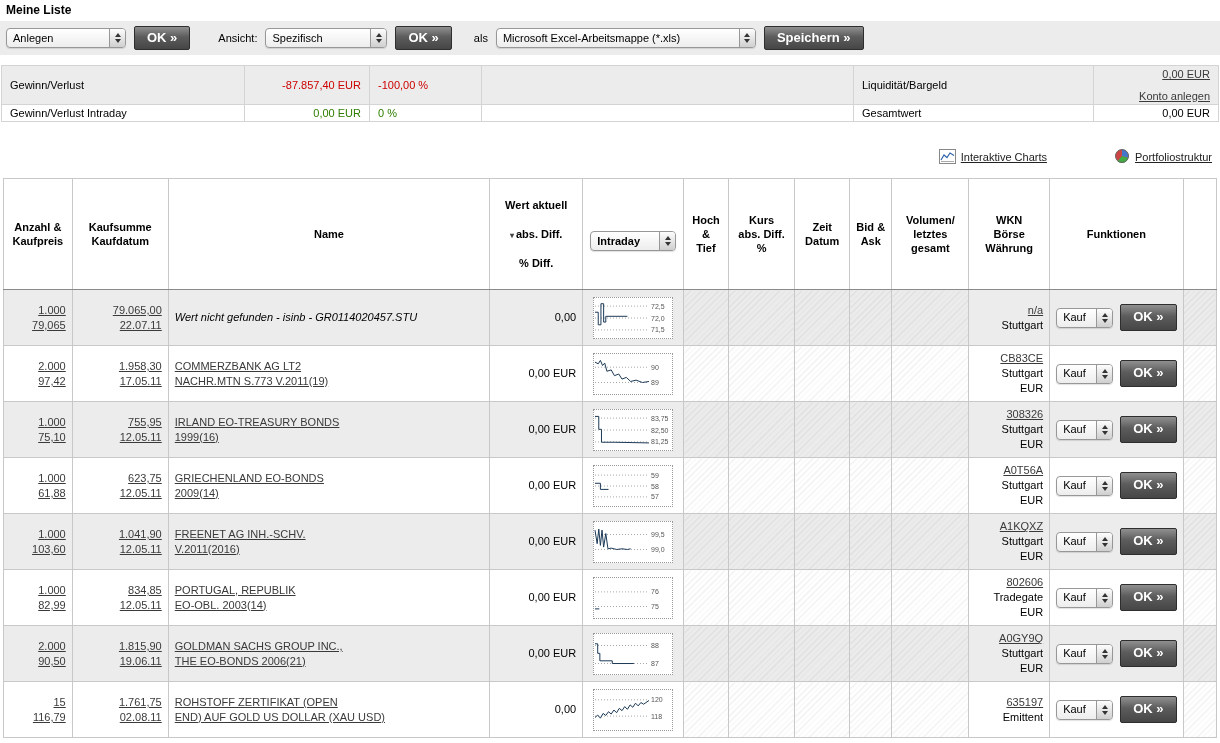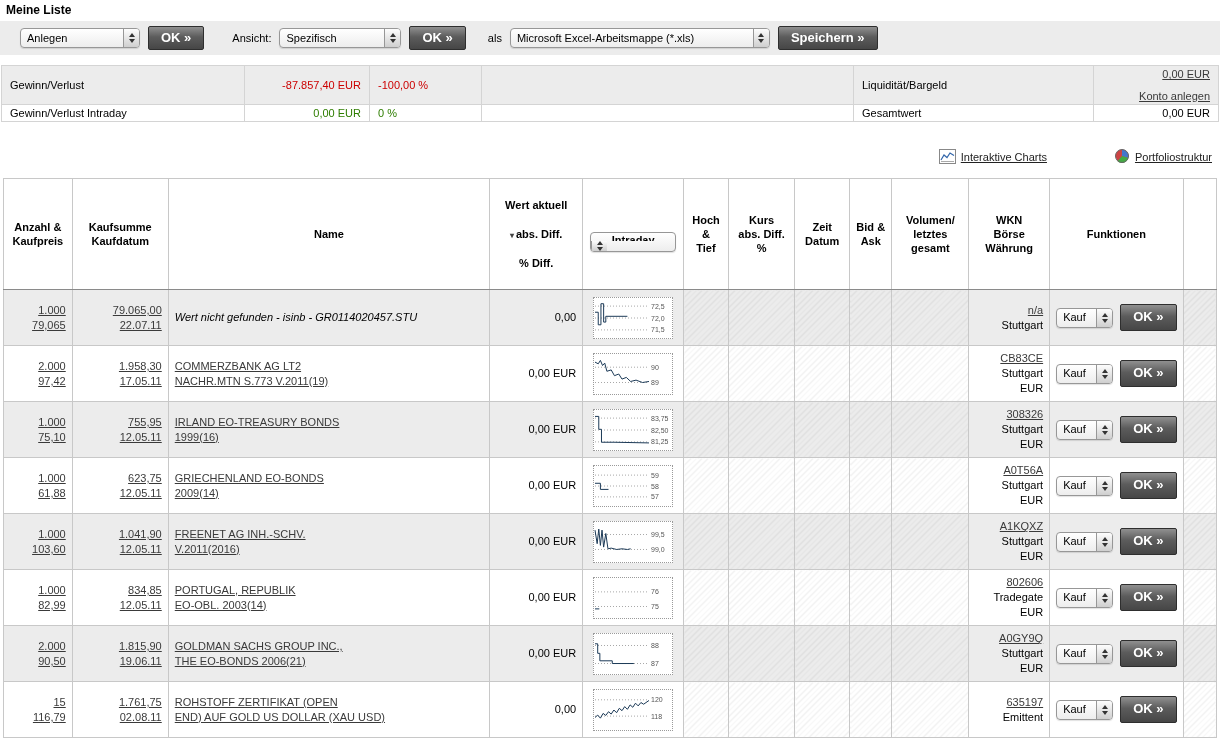--- a/index.html
+++ b/index.html
@@ -6,21 +6,21 @@
   body {
     width: 1220px; margin: 0; background: #fff; color: #000;
     font: 11px "Liberation Sans", sans-serif;
   }
   a { cursor: pointer; }
   .page-title { font-weight: bold; font-size: 12px; padding: 3px 6px 4px; }
 
   
   .controls {
     display: flex; align-items: center; gap: 8px;
-    background: #ececec; padding: 5px 20px;
+    background: #ececec; padding: 5px 6px;
   }
   .controls .lbl { margin-left: 14px; }
   .controls .lbl.first { margin-left: 20px; }
 
   .aqua-select {
     display: inline-flex; align-items: center; justify-content: space-between;
     background: linear-gradient(#ffffff, #ededed);
     border: 1px solid #979797; border-radius: 4px; height: 20px;
     box-shadow: 0 1px 1px rgba(0,0,0,0.12); cursor: pointer; overflow: hidden;
   }
@@ -32,21 +32,21 @@
     border-left: 1px solid #979797;
     background: linear-gradient(#fdfdfd, #cfcfcf);
     display: flex; flex-direction: column; align-items: center; justify-content: center;
   }
   .sel-up { width: 0; height: 0; border-left: 3px solid transparent; border-right: 3px solid transparent; border-bottom: 4px solid #333; margin-bottom: 2px; }
   .sel-down { width: 0; height: 0; border-left: 3px solid transparent; border-right: 3px solid transparent; border-top: 4px solid #333; }
 
   .w-anlegen { width: 120px; }
   .w-view { width: 122px; }
   .w-export { width: 260px; }
-  .w-intraday { width: 86px; margin: 0 auto; flex-direction: column; }
+  .w-intraday { width: 86px; margin: 0 auto; }
   .w-kauf { width: 66px; }
 
   .ok-btn {
     display: inline-block; flex: none;
     background: linear-gradient(#909090, #5c5c5c 45%, #464646);
     color: #fff; font-weight: bold; font-size: 13px;
     padding: 3px 12px 4px; border: 1px solid #2e2e2e; border-radius: 2px;
     cursor: pointer; white-space: nowrap; text-align: right;
   }
 

